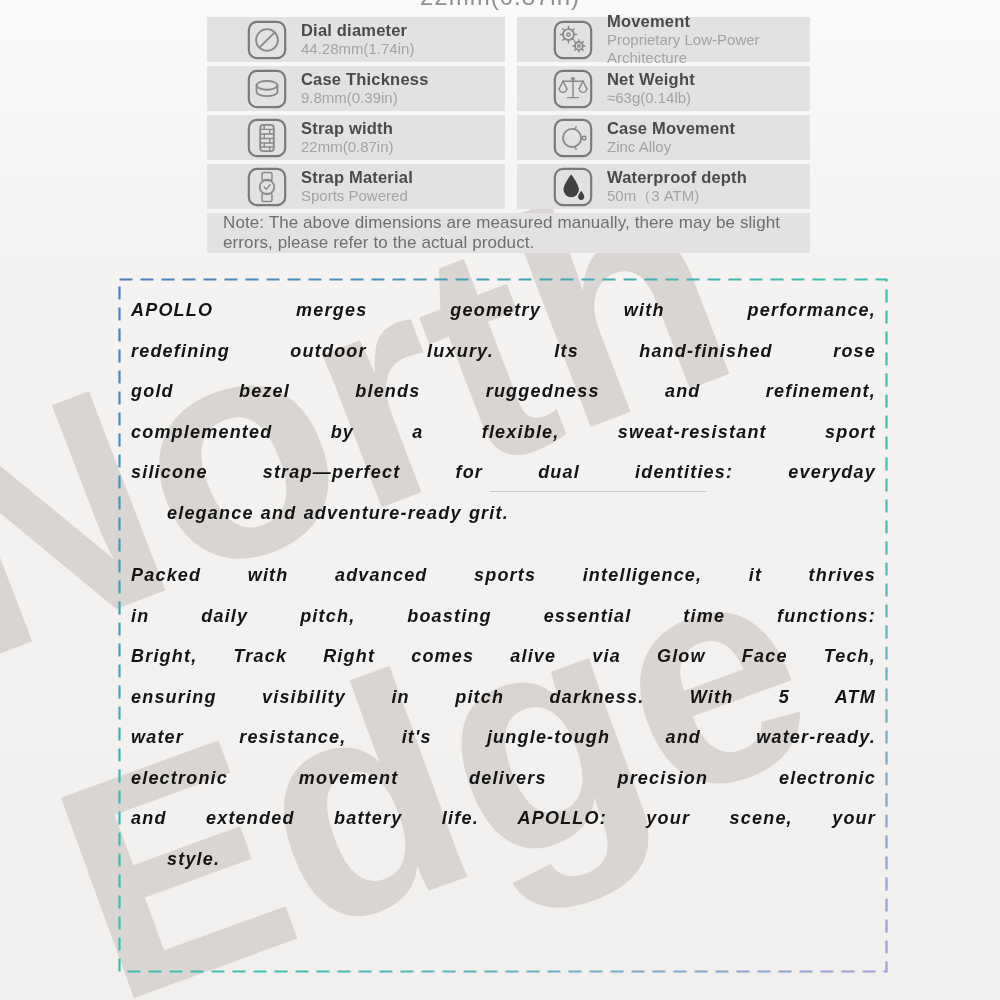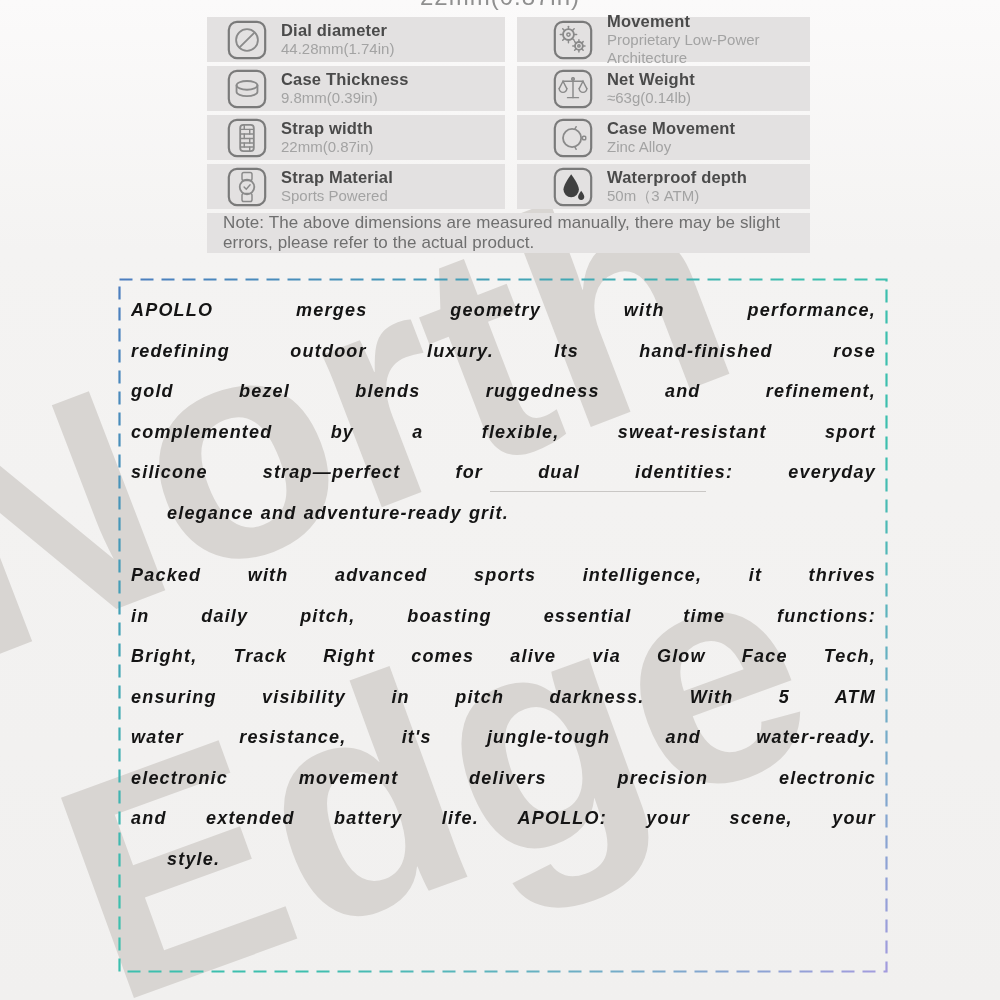--- a/index.html
+++ b/index.html
@@ -12,21 +12,21 @@
   .clipped-header {
     position:absolute; top:-15px; left:0; width:1000px; text-align:center;
     font-size:24px; line-height:24px; color:#8f8f8f; letter-spacing:1px;
   }
   
   .spec-table {
     position:absolute; left:207px; top:17px; width:603px;
     display:grid; grid-template-columns:298px 293px; grid-template-rows:repeat(4,45px) 40px;
     column-gap:12px; row-gap:4px;
   }
-  .spec-cell { background:#e3e1e1; display:flex; align-items:center; padding-left:20px; box-sizing:border-box; }
+  .spec-cell { background:#e3e1e1; display:flex; align-items:center; padding-left:40px; box-sizing:border-box; }
   .spec-cell.right-col { padding-left:36px; }
   .icon-box { width:40px; height:40px; flex:0 0 40px; margin-right:14px; }
   .spec-texts { display:flex; flex-direction:column; justify-content:center; }
   .spec-label { font-size:16.5px; color:#4a4a4a; font-weight:700; letter-spacing:0.2px; line-height:19px; }
   .spec-value { font-size:15px; color:#a3a3a3; line-height:18px; }
   .spec-note {
     grid-column:1 / -1; background:#e3e1e1; display:flex; align-items:center; justify-content:center;
     font-size:17px; color:#6f6f6f; letter-spacing:0.1px;padding-left:16px;
   }
   

